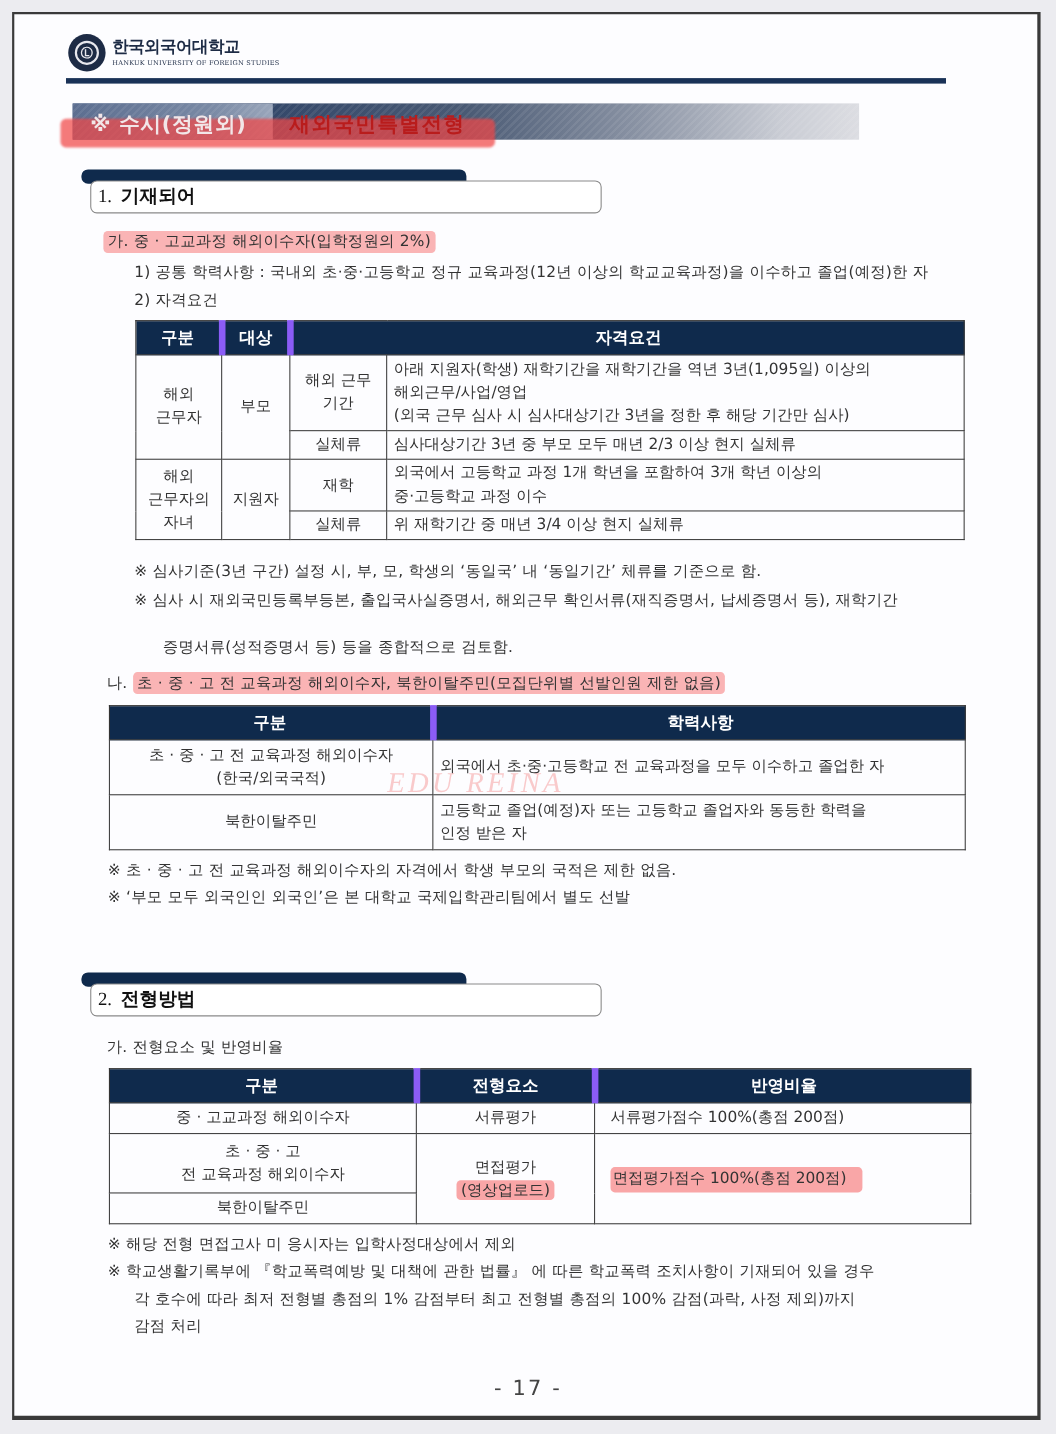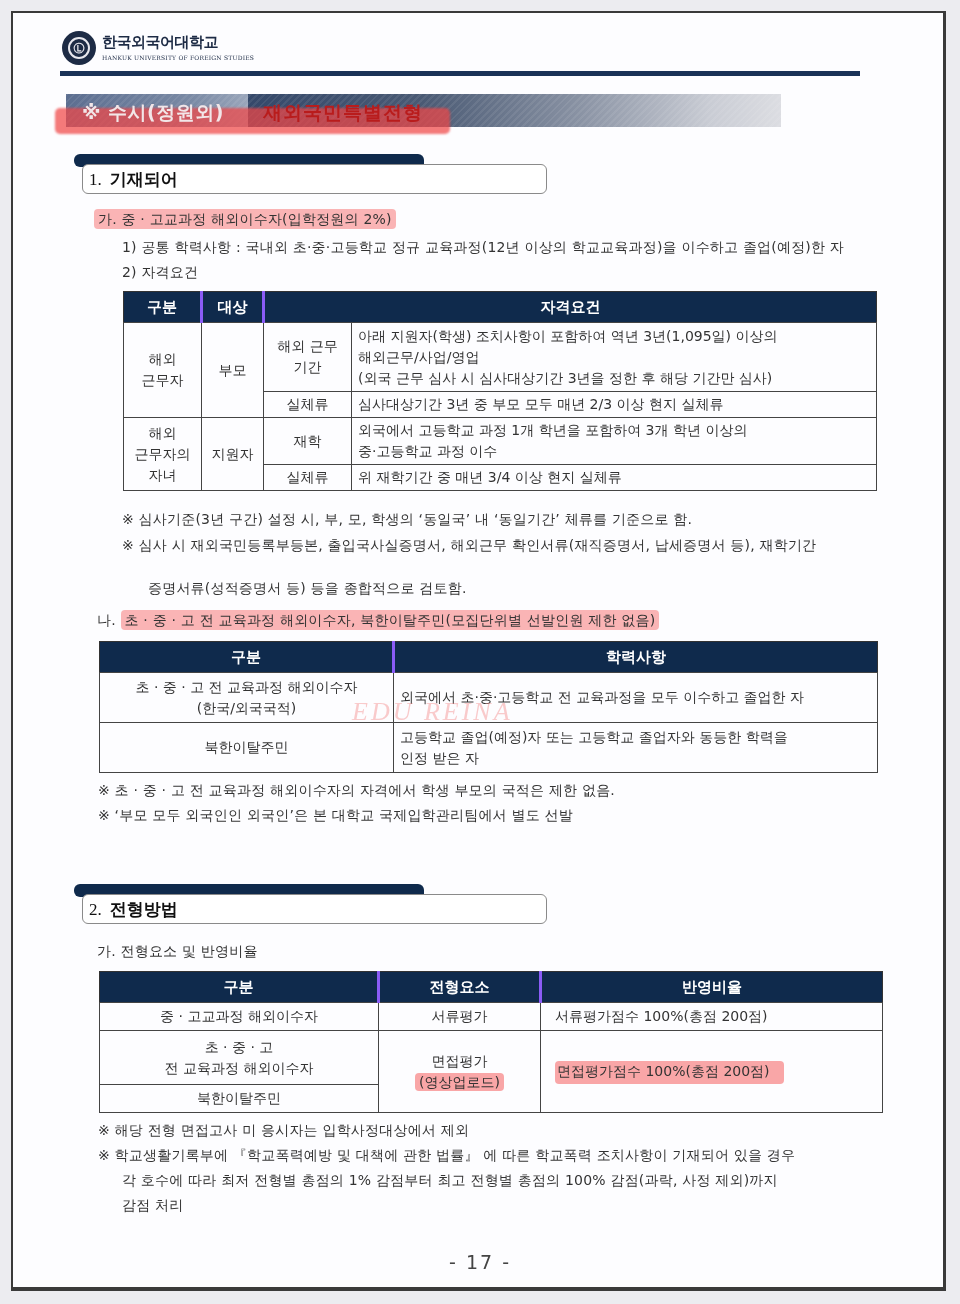--- a/index.html
+++ b/index.html
@@ -29,21 +29,21 @@
   
   .sec-tab { height:13px; width:350px; background:#0f2a4c; border-radius:6px 6px 0 6px; }
   .sec-box { height:30px; width:465px; background:#fff; border:1px solid #8a8a8a; border-radius:6px; box-sizing:border-box;
              font-size:17px; font-weight:bold; color:#111; padding-left:6px; line-height:28px; }
   .sec-box .num { font-family:"Liberation Serif",serif; font-weight:normal; margin-right:8px; }
   
   .t { font-size:14px; color:#333; white-space:nowrap; letter-spacing:0.2px; }
   .hl { background:rgba(248,120,120,0.55); border-radius:4px; padding:2px 4px; }
   
   table { border-collapse:collapse; position:absolute; font-size:14px; color:#333; }
-  th { background:#0f2a4c; color:#fff; font-weight:bold; font-size:15px; height:28px; border-left:3px solid #8b5cf6; }
+  th { background:#0f2a4c; color:#fff; font-weight:bold; font-size:15px; height:28px; border-left:6px solid #8b5cf6; }
   th:first-child { border-left:none; }
   td { border:1px solid #444; text-align:center; padding:2px 6px; line-height:21px; }
   td.l { text-align:left; }
   .tbl { border:1.5px solid #333; }
   .watermark { left:352px; top:697px; font-size:26px; font-style:italic; font-family:Liberation Serif, serif;
                color:rgba(245,140,140,0.45); letter-spacing:3px; z-index:5; }
   .red-mark { background:rgba(245,95,95,0.55); border-radius:4px; filter:blur(0.5px); }
   .pgnum { left:0; width:960px; top:1251px; text-align:center; font-size:19px; color:#444; letter-spacing:2px; }
 </style>
 </head>
@@ -89,21 +89,21 @@
     <th>대상</th>
     <th colspan="2">자격요건</th>
   </tr>
   <tr>
     <td rowspan="2" style="white-space:pre-line;">해외
 근무자</td>
     <td rowspan="2">부모</td>
     <td style="white-space:pre-line;height:64px;">해외 근무
 기간</td>
     <td class="l">
-      <div>아래 지원자(학생) 조치사항이 포함하여 역년 3년(1,095일) 이상의</div>
+      <div>아래 지원자(학생) 재학기간을 재학기간을 역년 3년(1,095일) 이상의</div>
       <div>해외근무/사업/영업</div>
       <div>(외국 근무 심사 시 심사대상기간 3년을 정한 후 해당 기간만 심사)</div>
     </td>
   </tr>
   <tr>
     <td>실체류</td>
     <td class="l">심사대상기간 3년 중 부모 모두 매년 2/3 이상 현지 실체류</td>
   </tr>
   <tr>
     <td rowspan="2" style="white-space:pre-line;">해외

